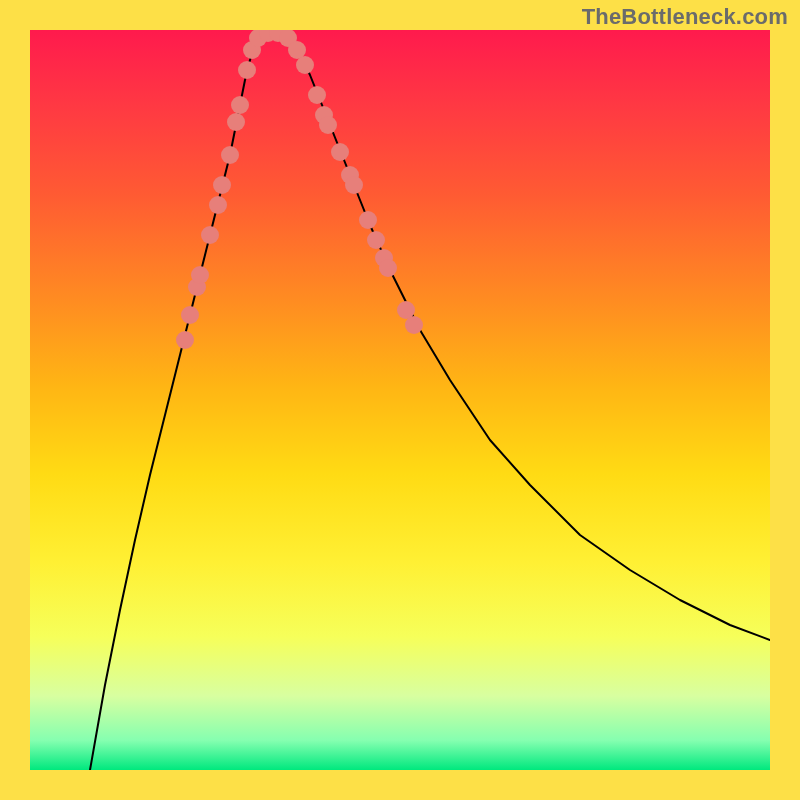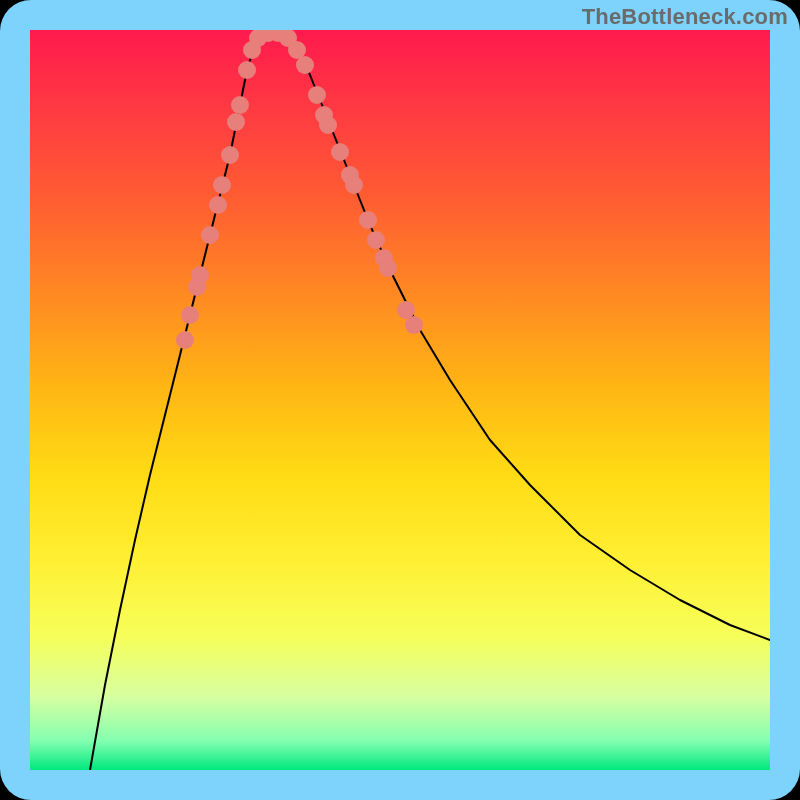--- a/index.html
+++ b/index.html
@@ -8,22 +8,21 @@
     width: 800px;
     height: 800px;
     overflow: hidden;
     background: #000;
     font-family: Arial, Helvetica, sans-serif;
   }
   .frame {
     position: relative;
     width: 800px;
     height: 800px;
-    background: #7dd3fc;
-    border-radius: 31px;
+    background: #fde047;
   }
   .plot-area {
     position: absolute;
     left: 30px;
     top: 30px;
     width: 740px;
     height: 740px;
     background: linear-gradient(
       to bottom,
       #ff1a4d 0%,

